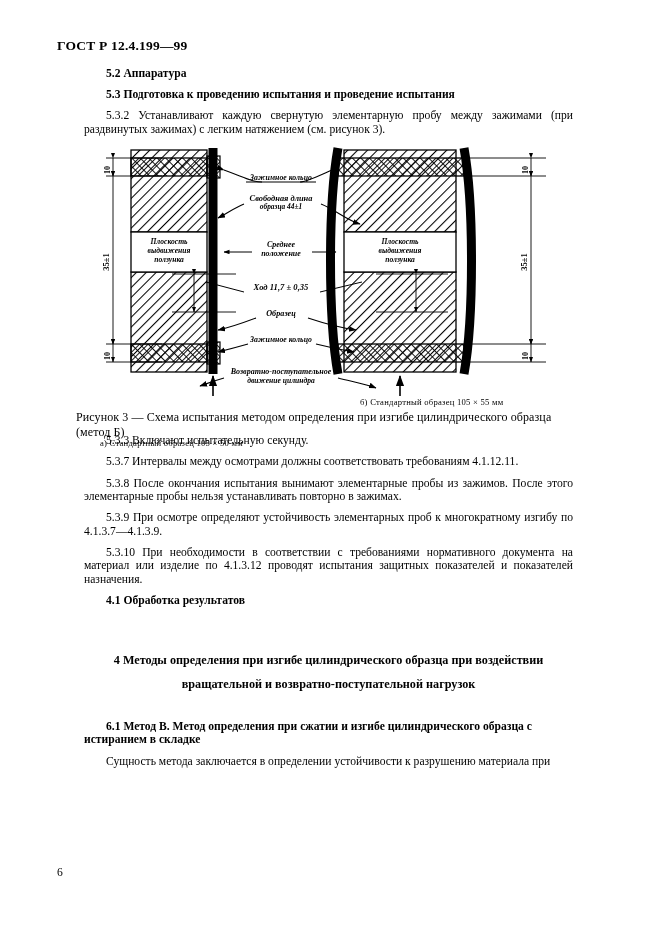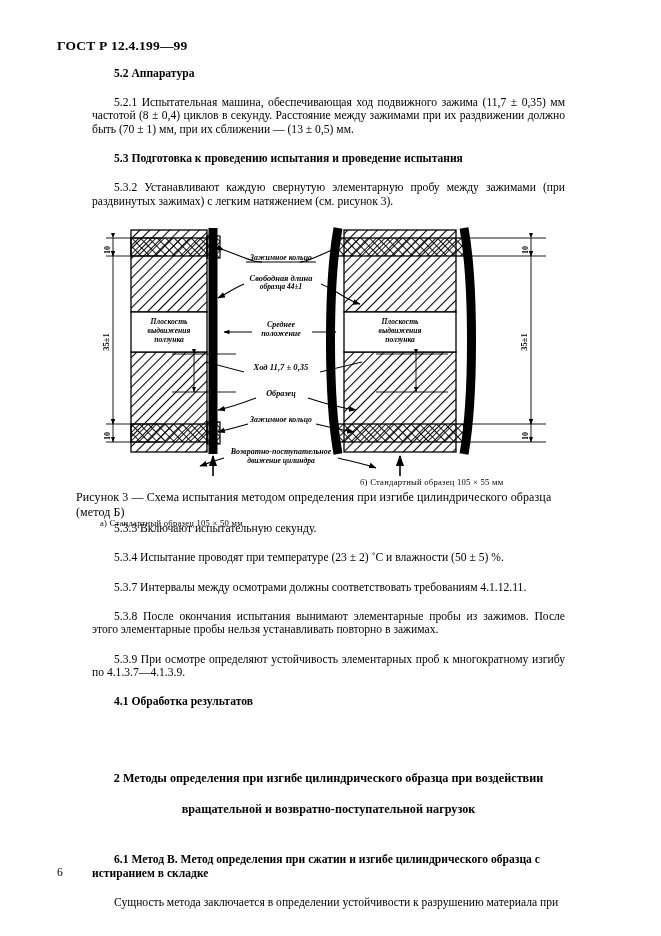--- a/index.html
+++ b/index.html
@@ -28,21 +28,21 @@
     font-size: 13.5px;
     letter-spacing: 0.2px;
   }
   .content {
     position: absolute;
     top: 66px;
     left: 76px;
     width: 505px;
   }
   p {
-    margin: 16px;
+    margin: 8px;
     font-size: 11.6px;
     line-height: 13.35px;
     text-align: justify;
     text-justify: inter-word;
     hyphens: none;
   }
   p.ind { text-indent: 22px; }
   p.head {
     font-weight: bold;
     text-indent: 22px;
@@ -106,21 +106,20 @@
 </head>
 <body>
 
 <div class="page">
 
   <div class="header">ГОСТ Р 12.4.199—99</div>
 
   <div class="content">
 
     <p class="head">5.2  Аппаратура</p>
-    <p class="ind">5.2.1  Испытательная машина, обеспечивающая ход подвижного зажима (11,7 ± 0,35) мм частотой (8 ± 0,4) циклов в секунду. Расстояние между зажимами при их раздвижении должно быть (70 ± 1) мм, при их сближении — (13 ± 0,5) мм.</p>
     <p class="head">5.3  Подготовка к проведению испытания и проведение испытания</p>
     <p class="ind">5.3.2  Устанавливают каждую свернутую элементарную пробу между зажимами (при раздвинутых зажимах) с легким натяжением (см. рисунок 3).</p>
 
     <div class="figure-wrap">
       <svg class="fig-svg" width="505" height="252" viewBox="0 0 505 252">
         <defs>
           <pattern id="hatchR" width="7" height="7" patternTransform="rotate(45)" patternUnits="userSpaceOnUse">
             <line x1="0" y1="0" x2="0" y2="7" stroke="#000" stroke-width="2.1"></line>
           </pattern>
           <pattern id="hatchL" width="7" height="7" patternTransform="rotate(-45)" patternUnits="userSpaceOnUse">
@@ -280,30 +279,30 @@
 
       <div class="fig-captions">
         <span class="cap-a">а)  Стандартный образец 105 × 50 мм</span>
         <span class="cap-b">б)  Стандартный образец 105 × 55 мм</span>
         <span class="cap-main">Рисунок 3 — Схема испытания методом определения при изгибе цилиндрического образца (метод Б)</span>
       </div>
     </div>
     <div style="height:30px"></div>
 
     <p class="ind">5.3.3  Включают испытательную секунду.</p>
-    <p class="ind">5.3.4  Испытание проводят при температуре (23 ± 2) ˚С и влажности (50 ± 5) %.</p>
     <p class="ind">5.3.7  Интервалы между осмотрами должны соответствовать требованиям 4.1.12.11.</p>
     <p class="ind">5.3.8  После окончания испытания вынимают элементарные пробы из зажимов. После этого элементарные пробы нельзя устанавливать повторно в зажимах.</p>
     <p class="ind">5.3.9  При осмотре определяют устойчивость элементарных проб к многократному изгибу по 4.1.3.7—4.1.3.9.</p>
+    <p class="ind">5.3.10  При необходимости в соответствии с требованиями нормативного документа на материал или изделие по 4.1.3.12 проводят испытания защитных показателей и показателей назначения.</p>
     <p class="head">4.1  Обработка результатов</p>
 
     <div class="gap-lg"></div>
     <div class="gap-md"></div>
 
-    <p class="sec6">2  Методы определения при изгибе цилиндрического образца при воздействии</p>
+    <p class="sec6">4  Методы определения при изгибе цилиндрического образца при воздействии</p>
     <p class="sec6">вращательной и возвратно-поступательной нагрузок</p>
 
     <div class="gap-lg"></div>
 
     <p class="head">6.1  Метод В. Метод определения при сжатии и изгибе цилиндрического образца с истиранием в складке</p>
     <p class="ind">Сущность метода заключается в определении устойчивости к разрушению материала при</p>
 
   </div>
 
   <div class="pagenum">6</div>

